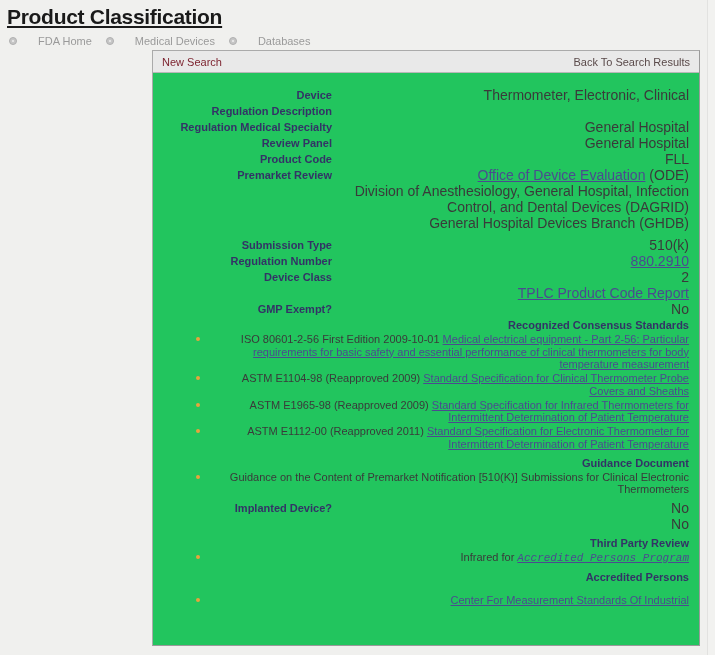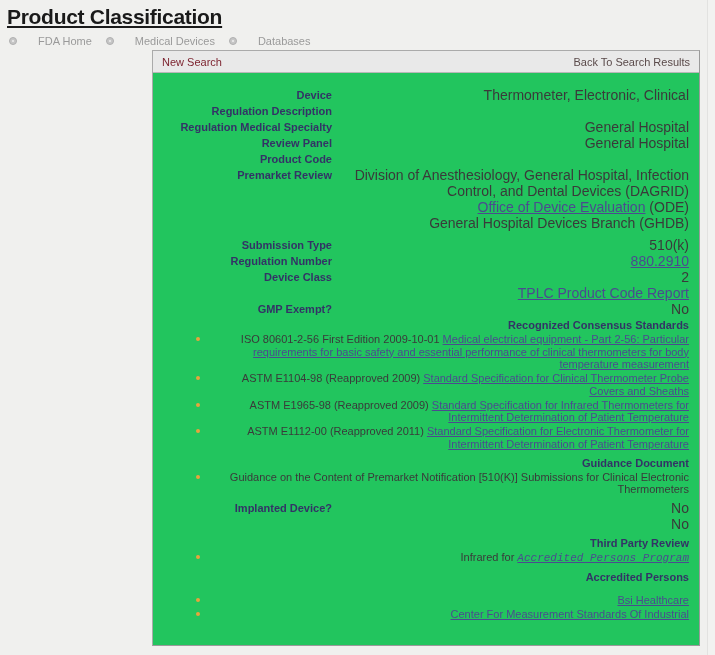--- a/index.html
+++ b/index.html
@@ -222,27 +222,28 @@
       <div class="val">General Hospital</div>
     </div>
 
     <div class="row">
       <div class="lbl fixed">Review Panel</div>
       <div class="val">General Hospital</div>
     </div>
 
     <div class="row">
       <div class="lbl fixed">Product Code</div>
+      <div class="val">FLL</div>
     </div>
 
     <div class="row">
       <div class="lbl fixed">Premarket Review</div>
       <div class="val">
+        <span class="sub"><a class="link" href="#">Office of Device Evaluation</a><span> (ODE)</span></span>
         <span class="sub">Division of Anesthesiology, General Hospital, Infection Control, and Dental Devices (DAGRID)</span>
-        <span class="sub"><a class="link" href="#">Office of Device Evaluation</a><span> (ODE)</span></span>
         <span class="sub">General Hospital Devices Branch (GHDB)</span>
       </div>
     </div>
 
     <div class="gap-md"></div>
 
     <div class="row">
       <div class="lbl fixed">Submission Type</div>
       <div class="val">510(k)</div>
     </div>
@@ -297,21 +298,20 @@
     <div class="sec-head">Third Party Review</div>
     <ul class="bullets">
       <li><span>Infrared for </span><a class="link ital" href="#">Accredited Persons Program</a></li>
     </ul>
 
     <div class="gap-sm"></div>
 
     <div class="sec-head">Accredited Persons</div>
     <div class="gap-lg"></div>
     <ul class="bullets tight">
-      <li><a class="link" href="#">Bsi Healthcare</a></li>
       <li><a class="link" href="#">Center For Measurement Standards Of Industrial</a></li>
 
     </ul>
 
   </div>
 </div>
 
 <div class="edge"></div>
 
 </body></html>

